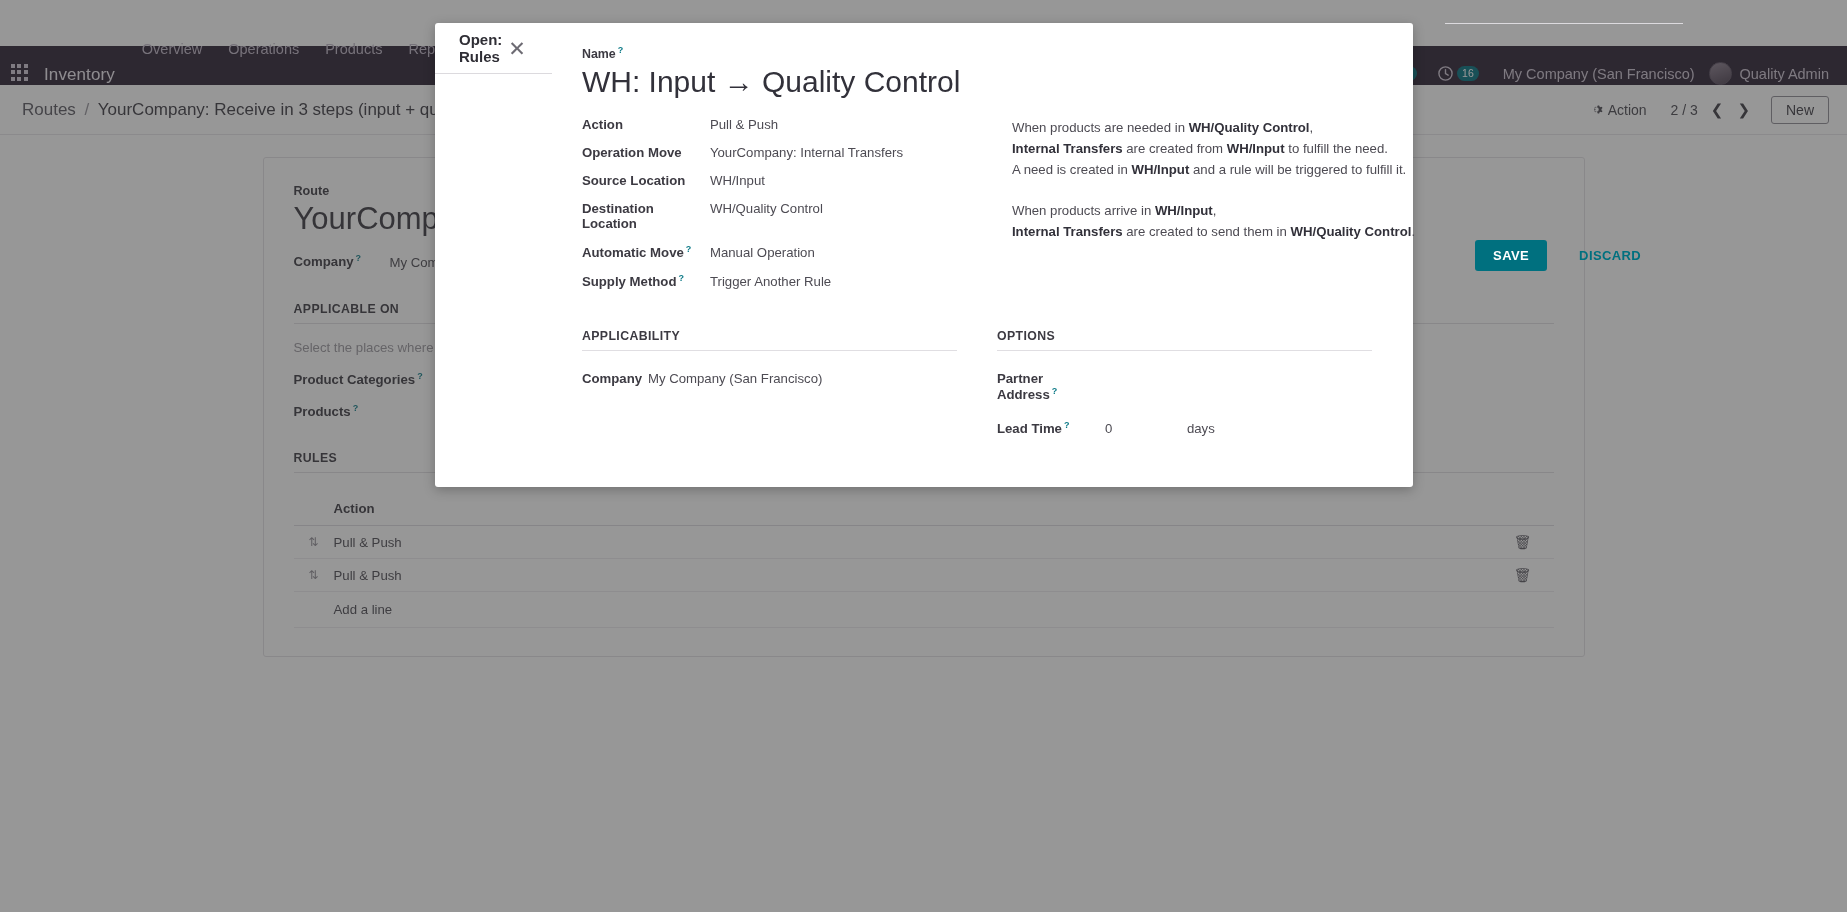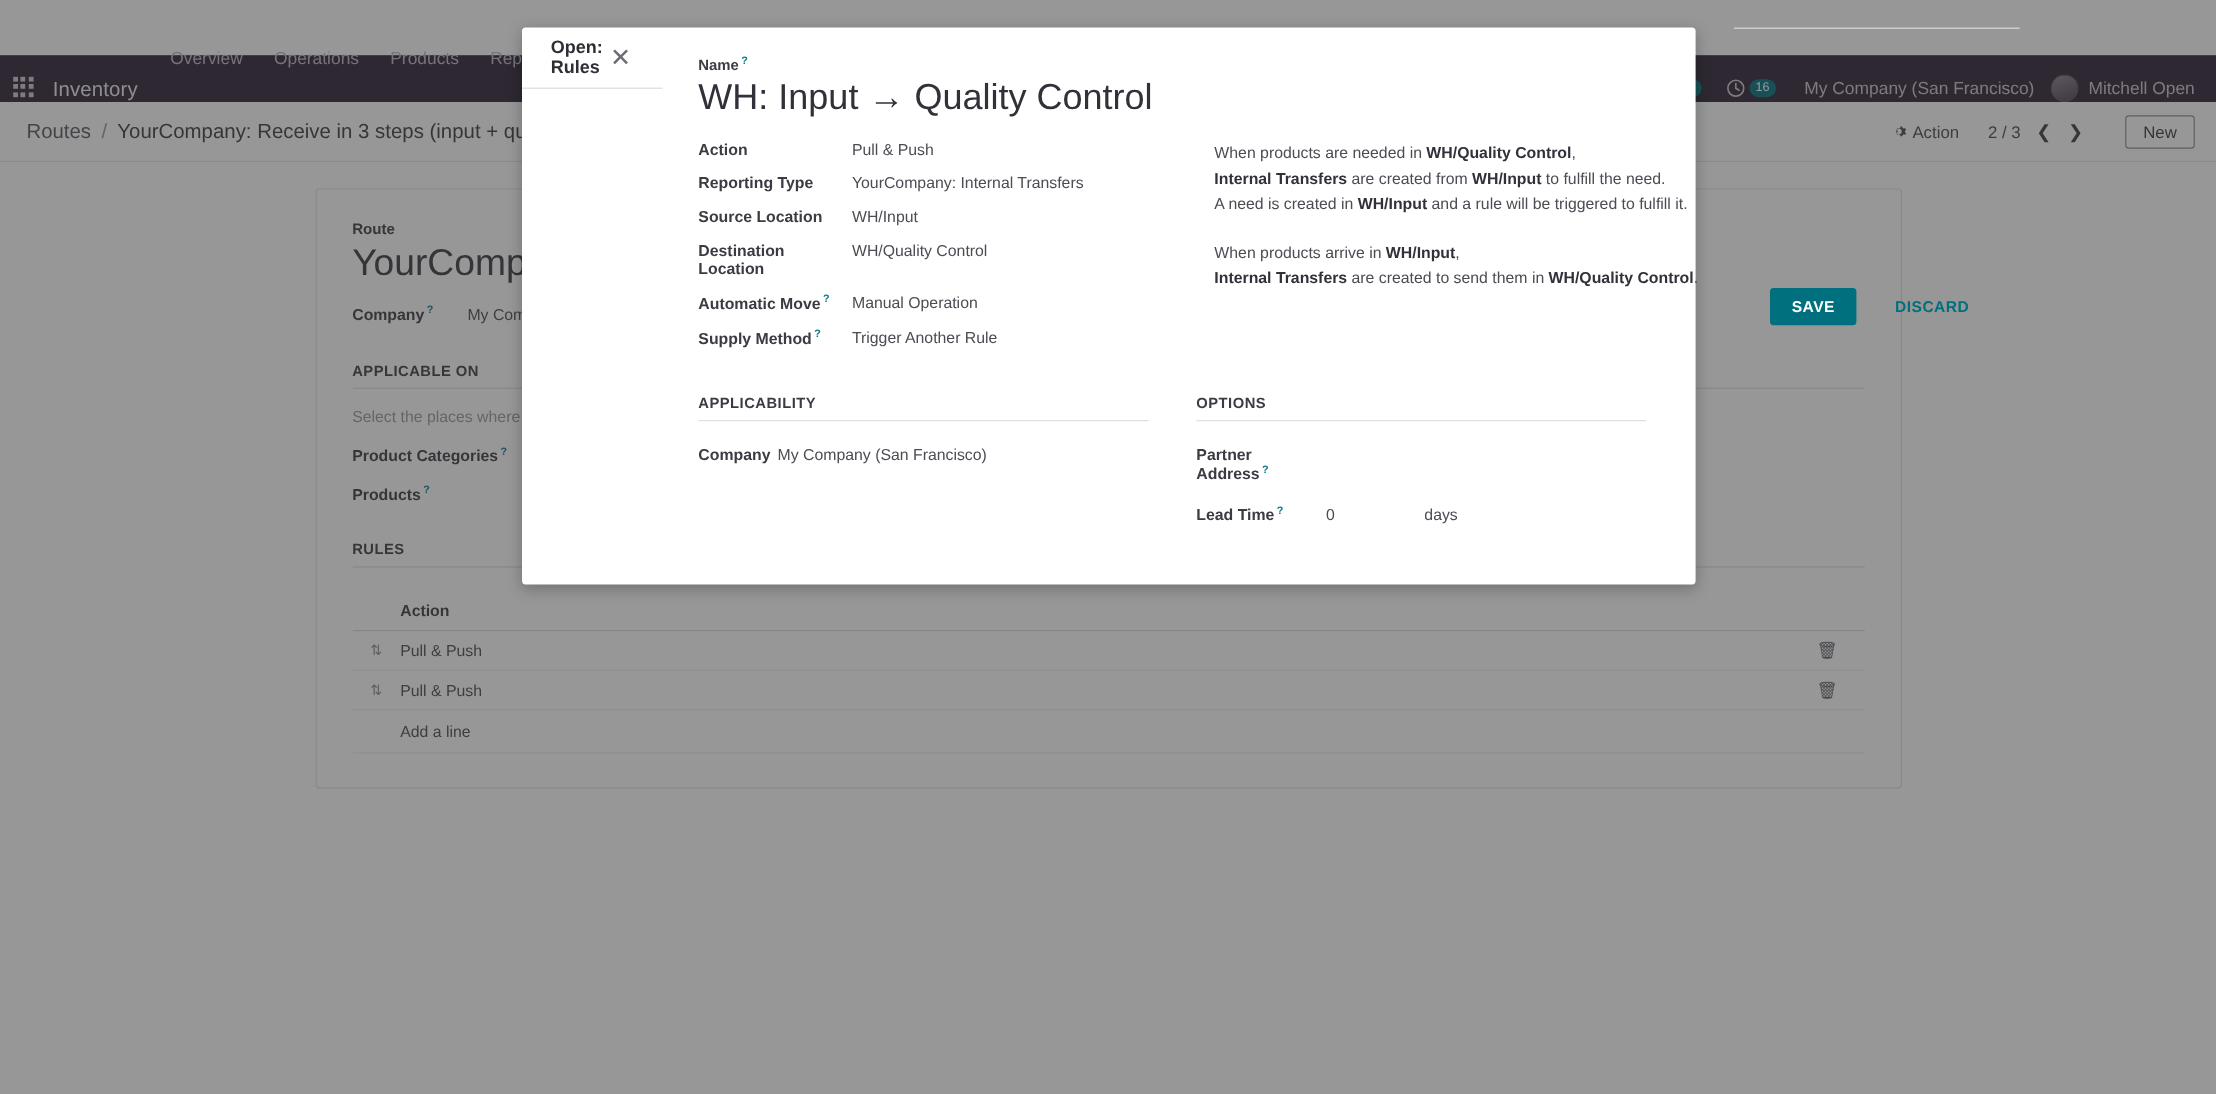--- a/index.html
+++ b/index.html
@@ -115,21 +115,21 @@
     padding: 0 7px; cursor: pointer; color: #3d3b43; font-size: 15px;
     display: inline-block;
   }
   .new-btn {
     border: 1px solid #8f8c95;
     background: #fff;
     color: #3d3b43;
     font-size: 14px;
     border-radius: 3px;
     padding: 5px 14px;
-    margin-left: 28px;
+    margin-left: 14px;
     cursor: pointer;
     font-family: "Liberation Sans", sans-serif;
   }
 
   
   .sheet-wrap { padding: 22px 0 0 0; background: #fff; }
   .sheet {
     width: 1322px;
     margin: 0 auto;
     background: #fff;
@@ -301,21 +301,21 @@
       <div class="nav-ico-wrap">
         <svg width="17" height="17" viewBox="0 0 16 16">
           <circle cx="8" cy="8" r="6.2" fill="none" stroke="#cfc6d4" stroke-width="1.3"></circle>
           <path d="M8 4.4V8l2.5 1.6" fill="none" stroke="#cfc6d4" stroke-width="1.3" stroke-linecap="round"></path>
         </svg>
         <span class="nav-badge">16</span>
       </div>
       <div class="company-name">My Company (San Francisco)</div>
       <div class="user-wrap">
         <span class="avatar"></span>
-        <span class="user-name">Mitchell Open</span>
+        <span class="user-name">Quality Admin</span>
       </div>
     </div>
   </div>
 
   <div class="control-panel">
     <div class="breadcrumb">
       <span class="bc-link">Routes</span>
       <span class="bc-sep">/</span>
       <span class="bc-cur">YourCompany: Receive in 3 steps (input + quality + stock)</span>
     </div>
@@ -400,21 +400,21 @@
     <div class="m-title">WH: Input → Quality Control</div>
 
     <div class="m-cols">
 
       <div class="m-col-left">
         <div class="m-row">
           <div class="m-lbl">Action</div>
           <div class="m-val">Pull &amp; Push</div>
         </div>
         <div class="m-row">
-          <div class="m-lbl">Reporting Type</div>
+          <div class="m-lbl">Operation Move</div>
           <div class="m-val">YourCompany: Internal Transfers</div>
         </div>
         <div class="m-row">
           <div class="m-lbl">Source Location</div>
           <div class="m-val">WH/Input</div>
         </div>
         <div class="m-row">
           <div class="m-lbl">Destination Location</div>
           <div class="m-val">WH/Quality Control</div>
         </div>

